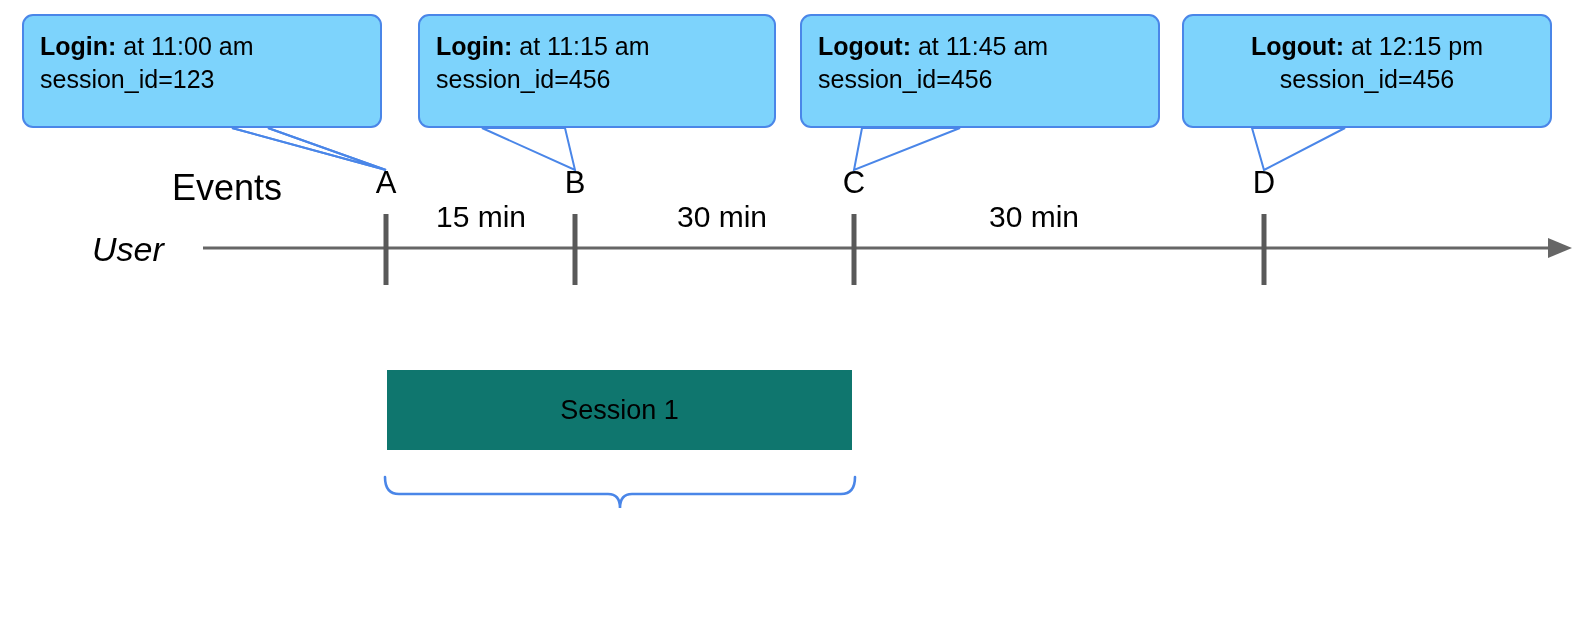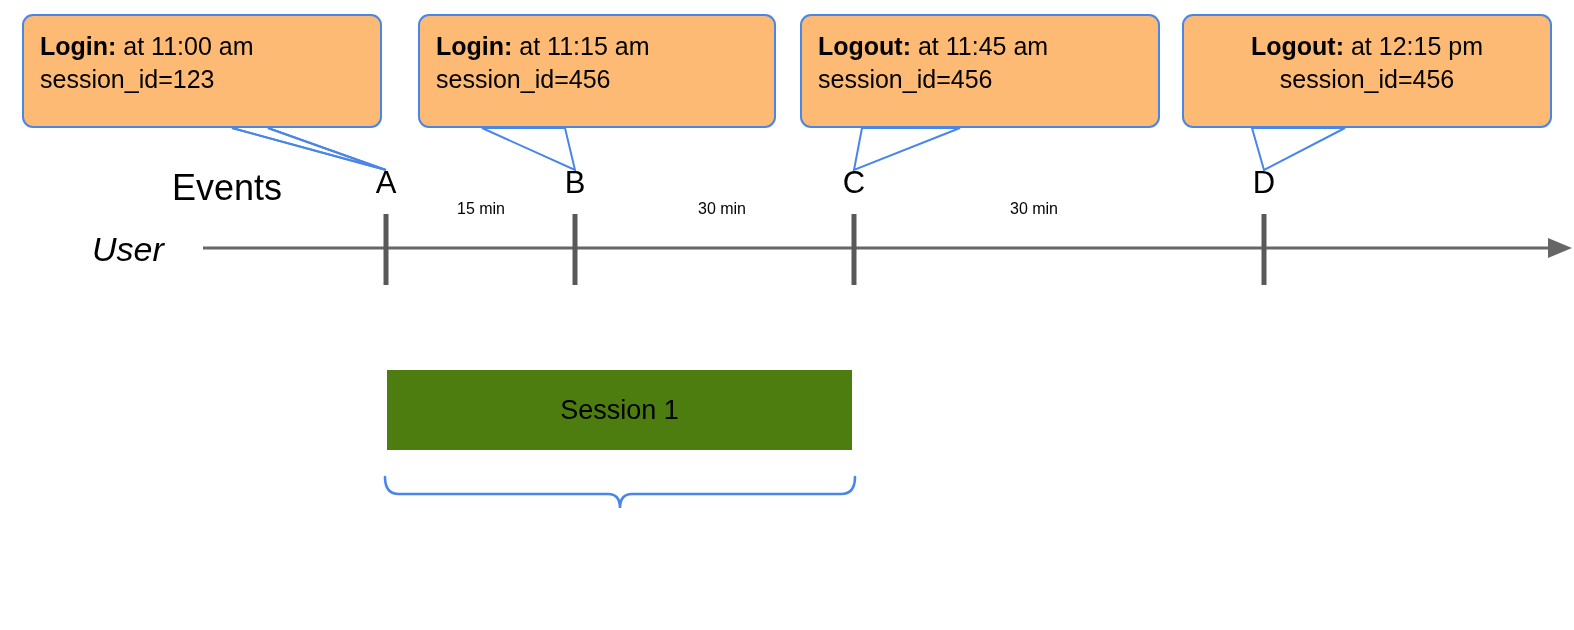--- a/index.html
+++ b/index.html
@@ -1,37 +1,37 @@
 <!DOCTYPE html>
 <html><head>
 <meta charset="utf-8">
 <style>
   html,body{margin:0;padding:0;background:#ffffff;}
   body{width:1574px;height:630px;font-family:"Liberation Sans",sans-serif;color:#000;}
   #stage{position:relative;width:1574px;height:630px;overflow:hidden;background:#fff;}
 
-  .callout{position:absolute;box-sizing:border-box;background:#fdba74;
+  .callout{position:absolute;box-sizing:border-box;background:#7dd3fc;
            border:2px solid #4a86e8;border-radius:11px;padding:14px 16px 10px 16px;}
   .callout .line{font-size:25px;line-height:33px;white-space:nowrap;}
   .callout .evt{font-weight:bold;}
   .callout .rest{font-weight:normal;}
 
   .tail-svg{position:absolute;overflow:visible;pointer-events:none;}
 
   .axis-svg{position:absolute;left:0;top:0;width:1574px;height:630px;overflow:visible;}
 
   .rowlabel{position:absolute;white-space:nowrap;}
   .lbl-events{font-size:36px;left:172px;top:167px;}
   .lbl-user{font-size:34px;left:92px;top:230px;font-style:italic;}
 
   .evtname{position:absolute;font-size:31px;white-space:nowrap;transform:translateX(-50%);}
 
-  .durlabel{position:absolute;font-size:16px;white-space:nowrap;transform:translateX(-50%);}
+  .durlabel{position:absolute;font-size:30px;white-space:nowrap;transform:translateX(-50%);}
 
-  .sessionbar{position:absolute;background:#4d7c0f;display:flex;align-items:center;justify-content:center;}
+  .sessionbar{position:absolute;background:#0f766e;display:flex;align-items:center;justify-content:center;}
   .sessionbar span{font-size:27px;color:#000;}
 
   .caption{position:absolute;font-size:27px;white-space:nowrap;transform:translateX(-50%);}
 </style>
 </head>
 <body>
 
 <div id="stage">
 
   <div class="callout" style="left:22px;top:14px;width:360px;height:114px;">

